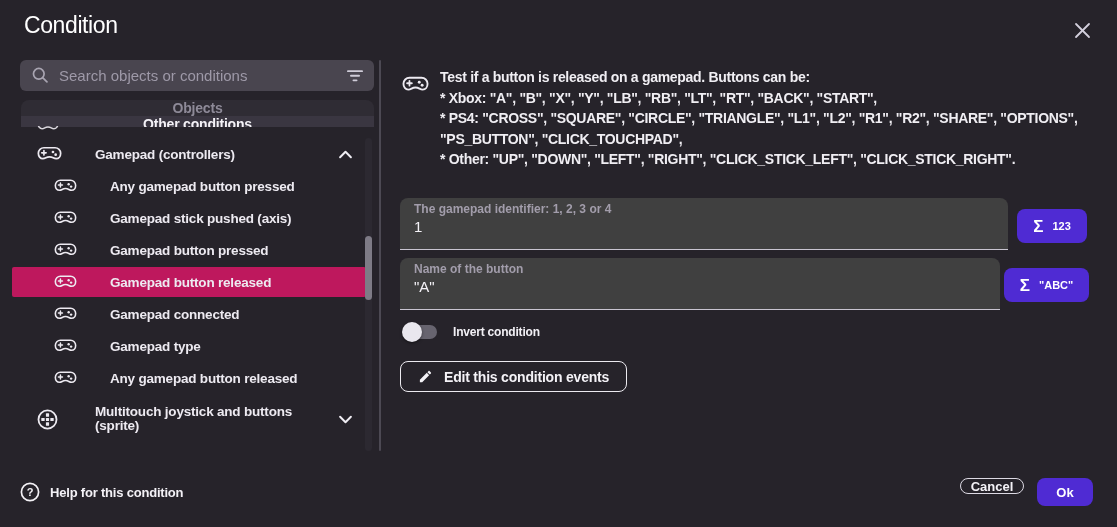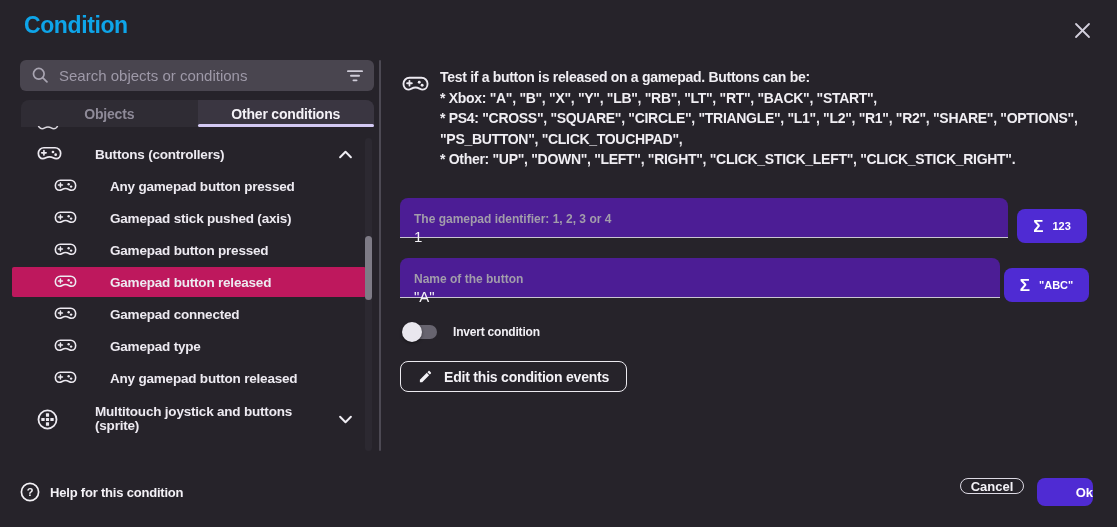--- a/index.html
+++ b/index.html
@@ -5,41 +5,41 @@
   * { margin: 0; padding: 0; box-sizing: border-box; }
   html, body { background: #1c1a20; }
   body { font-family: "Liberation Sans", sans-serif; }
   .dialog {
     position: relative; width: 1117px; height: 527px;
     background: #26232a; color: #f2f0f5; overflow: hidden;
     letter-spacing: -0.2px;
   }
   .title {
     position: absolute; left: 24px; top: 12px;
-    font-size: 23px; font-weight: 700; color: #0ea5e9; letter-spacing: -0.4px;
+    font-size: 23px; font-weight: 400; color: #ffffff; letter-spacing: -0.4px;
   }
   .close-btn {
     position: absolute; left: 1066px; top: 14px; width: 32px; height: 32px;
     display: flex; align-items: center; justify-content: center; cursor: pointer;
   }
   
   .search-box {
     position: absolute; left: 20px; top: 60px; width: 354px; height: 31px;
     background: #49454f; border-radius: 6px;
     display: flex; align-items: center; padding: 0 10px 0 11px;
   }
   .search-box input {
     flex: 1; background: transparent; border: none; outline: none;
     font-family: "Liberation Sans", sans-serif;
     font-size: 15px; color: #e9e6ee; margin-left: 9px;
   }
   .search-box input::placeholder { color: #9e99a8; opacity: 1; }
   .tabs {
     position: absolute; left: 21px; top: 100px; width: 353px; height: 27px;
-    display: flex; background: #2f2c34; border-radius: 8px 8px 0 0; overflow: hidden;
+    display: flex; background: #2f2c34; border-radius: 8px 8px 0 0; overflow: hidden; flex-direction: column;
   }
   .tab {
     flex: 1; display: flex; align-items: center; justify-content: center;
     font-size: 14px; font-weight: 700; color: #8e8a98; cursor: pointer;
     position: relative;
   }
   .tab.active { color: #f4f2f7; background: #3a3641; }
   .tab.active::after {
     content: ""; position: absolute; left: 0; right: 0; bottom: 0; height: 3px;
     background: #d3c9f3; border-radius: 2px;
@@ -75,23 +75,23 @@
     background: #4c4953; border-radius: 1px;
   }
   
   .desc-icon { position: absolute; left: 402px; top: 76px; }
   .desc-text {
     position: absolute; left: 440px; top: 67px; width: 660px;
     font-size: 14px; font-weight: 600; color: #f0eef3; letter-spacing: -0.3px;
   }
   .desc-text div { line-height: 20.6px; white-space: nowrap; }
   .field {
-    position: absolute; left: 400px; height: 40px;
-    background: #4c1d95; border-radius: 8px 8px 0 0;
-    border-bottom: 1px solid #c9c5d1; padding: 14px 14px 0 14px; cursor: text;
+    position: absolute; left: 400px; height: 52px;
+    background: #404040; border-radius: 8px 8px 0 0;
+    border-bottom: 1px solid #c9c5d1; padding: 4px 14px 0 14px; cursor: text;
   }
   .field .f-label { display: block; font-size: 12px; font-weight: 600; color: #a29dab; letter-spacing: 0; }
   .field input {
     display: block; width: 100%; background: transparent; border: none; outline: none;
     font-family: "Liberation Sans", sans-serif;
     font-size: 15px; color: #f4f2f7; margin-top: 2px; padding: 0;
   }
   .field-1 { top: 198px; width: 608px; }
   .field-2 { top: 258px; width: 600px; }
   .sigma-btn {
@@ -132,21 +132,20 @@
     position: absolute; left: 960px; top: 478px; width: 64px; height: 16px;
     border: 1.5px solid #dcd9e3; border-radius: 14px; background: transparent;
     color: #f4f2f7; font-size: 13px; font-weight: 700; cursor: pointer;
     font-family: "Liberation Sans", sans-serif;
   }
   .ok-btn {
     position: absolute; left: 1037px; top: 478px; width: 56px; height: 28px;
     border: none; border-radius: 8px; background: #4f2bd3;
     color: #ffffff; font-size: 13px; font-weight: 700; cursor: pointer;
     font-family: "Liberation Sans", sans-serif;
-    text-align: right;
   }
 </style>
 </head>
 <body>
 
 <div class="dialog">
 
   <div class="title">Condition</div>
 
   <div class="close-btn">
@@ -189,21 +188,21 @@
     <div class="row">
       <span class="g-icon">
         <svg width="25" height="16" viewBox="0 0 26 16">
           <path d="M7.2,1.5 H18.8 a5.8,5.8 0 0 1 5.8,5.8 c0,3.2 -2,5.6 -4.6,5.6 c-3.2,0 -3.2,-2 -7,-2 c-3.8,0 -3.8,2 -7,2 c-2.6,0 -4.6,-2.4 -4.6,-5.6 a5.8,5.8 0 0 1 5.8,-5.8 z" fill="none" stroke="#edeaf1" stroke-width="1.8"></path>
           <line x1="7.2" y1="4.5" x2="7.2" y2="9.1" stroke="#edeaf1" stroke-width="1.7" stroke-linecap="round"></line>
           <line x1="4.9" y1="6.8" x2="9.5" y2="6.8" stroke="#edeaf1" stroke-width="1.7" stroke-linecap="round"></line>
           <circle cx="16.6" cy="5.9" r="1.4" fill="#edeaf1"></circle>
           <circle cx="19.4" cy="8.7" r="1.4" fill="#edeaf1"></circle>
         </svg>
       </span>
-      <span class="g-label">Buttons (controllers)</span>
+      <span class="g-label">Gamepad (controllers)</span>
       <span class="chev">
         <svg width="15" height="9" viewBox="0 0 16 10">
             <polyline points="2,8 8,2 14,8" fill="none" stroke="#f0eef4" stroke-width="2.2" stroke-linecap="round" stroke-linejoin="round"></polyline>
           </svg>
       </span>
     </div>
 
     <div class="row">
       <span class="i-icon">
         <svg width="23" height="14" viewBox="0 0 26 16">

